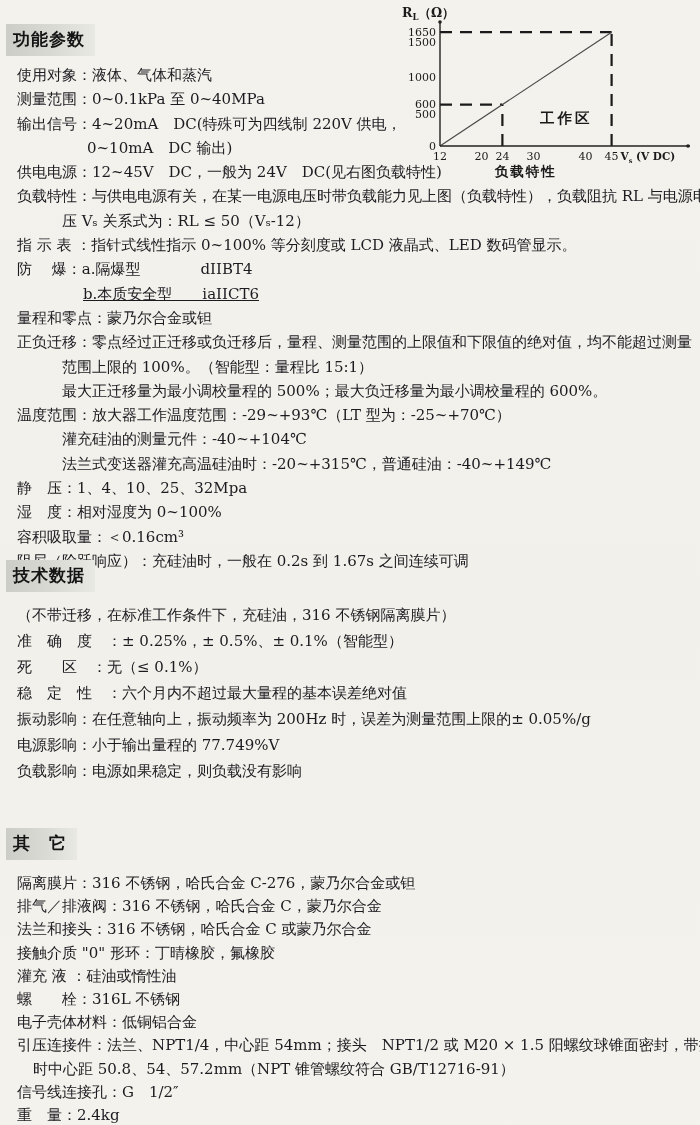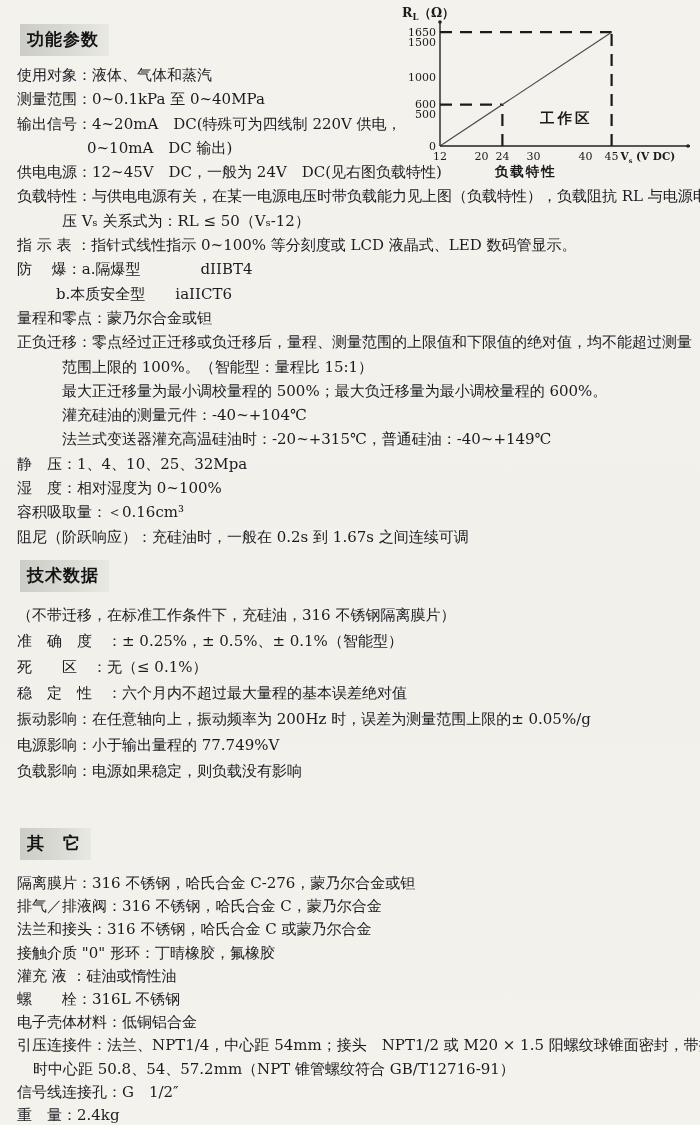--- a/index.html
+++ b/index.html
@@ -6,41 +6,41 @@
   .page{
     position:relative;width:700px;height:1125px;overflow:hidden;
     background:linear-gradient(180deg,#f3f2ed 0%,#f1f0ea 55%,#f3f2ec 100%);
     color:#1b1b20;
   }
   .sec{position:absolute;left:0;width:700px;}
   .sec0{top:24px;}
   .sec1{top:560px;}
   .sec2{top:828px;}
   .sec-heading{
-    display:inline-block;margin-left:20px;padding:4px 10px 5px 7px;
+    display:inline-block;margin-left:6px;padding:4px 10px 5px 7px;
     font-family:"DejaVu Sans","Liberation Sans",sans-serif;
     font-size:17px;font-weight:bold;letter-spacing:1px;color:#141414;
     background:linear-gradient(90deg,#cdcdc8 0%,#dadad5 55%,#e9e9e3 100%);
   }
   .lines{display:block;}
   .sec0 .lines{margin-top:7px;}
   .sec1 .lines{margin-top:10px;}
   .sec2 .lines{margin-top:12px;}
   .line{
     white-space:nowrap;
     font-family:"DejaVu Serif","Liberation Serif","DejaVu Sans",serif;
     font-size:15px;color:#1b1b20;
   }
   .sec0 .line{height:24.3px;line-height:24.3px;}
   .sec1 .line{height:26px;line-height:26px;}
   .sec2 .line{height:23.2px;line-height:23.2px;}
   .i0{padding-left:17px;}
   .i1{padding-left:62px;}
   .i2{padding-left:87px;}
-  .i3{padding-left:56px;}
+  .i3{padding-left:83px;text-decoration:underline;}
   .i4{padding-left:33px;}
   .chart{position:absolute;left:396px;top:4px;width:302px;height:180px;}
   #load-chart-svg text{
     font-family:"DejaVu Serif","Liberation Serif",serif;fill:#1a1a1a;
   }
 </style>
 </head>
 <body>
 
 <div class="page">
@@ -55,20 +55,21 @@
         <div class="line i0">供电电源：12~45V　DC，一般为 24V　DC(见右图负载特性)</div>
         <div class="line i0">负载特性：与供电电源有关，在某一电源电压时带负载能力见上图（负载特性），负载阻抗 RL 与电源电</div>
         <div class="line i1">压 Vₛ 关系式为：RL ≤ 50（Vₛ-12）</div>
         <div class="line i0">指 示 表 ：指针式线性指示 0~100% 等分刻度或 LCD 液晶式、LED 数码管显示。</div>
         <div class="line i0">防　 爆：a.隔爆型　　　　dIIBT4</div>
         <div class="line i3">b.本质安全型　　iaIICT6</div>
         <div class="line i0">量程和零点：蒙乃尔合金或钽</div>
         <div class="line i0">正负迁移：零点经过正迁移或负迁移后，量程、测量范围的上限值和下限值的绝对值，均不能超过测量</div>
         <div class="line i1">范围上限的 100%。（智能型：量程比 15:1）</div>
         <div class="line i1">最大正迁移量为最小调校量程的 500%；最大负迁移量为最小调校量程的 600%。</div>
+        <div class="line i0">温度范围：放大器工作温度范围：-29~+93℃（LT 型为：-25~+70℃）</div>
         <div class="line i1">灌充硅油的测量元件：-40~+104℃</div>
         <div class="line i1">法兰式变送器灌充高温硅油时：-20~+315℃，普通硅油：-40~+149℃</div>
         <div class="line i0">静　压：1、4、10、25、32Mpa</div>
         <div class="line i0">湿　度：相对湿度为 0~100%</div>
         <div class="line i0">容积吸取量：＜0.16cm³</div>
         <div class="line i0">阻尼（阶跃响应）：充硅油时，一般在 0.2s 到 1.67s 之间连续可调</div>
       </div>
   </section>
 
   <section class="sec sec1">

